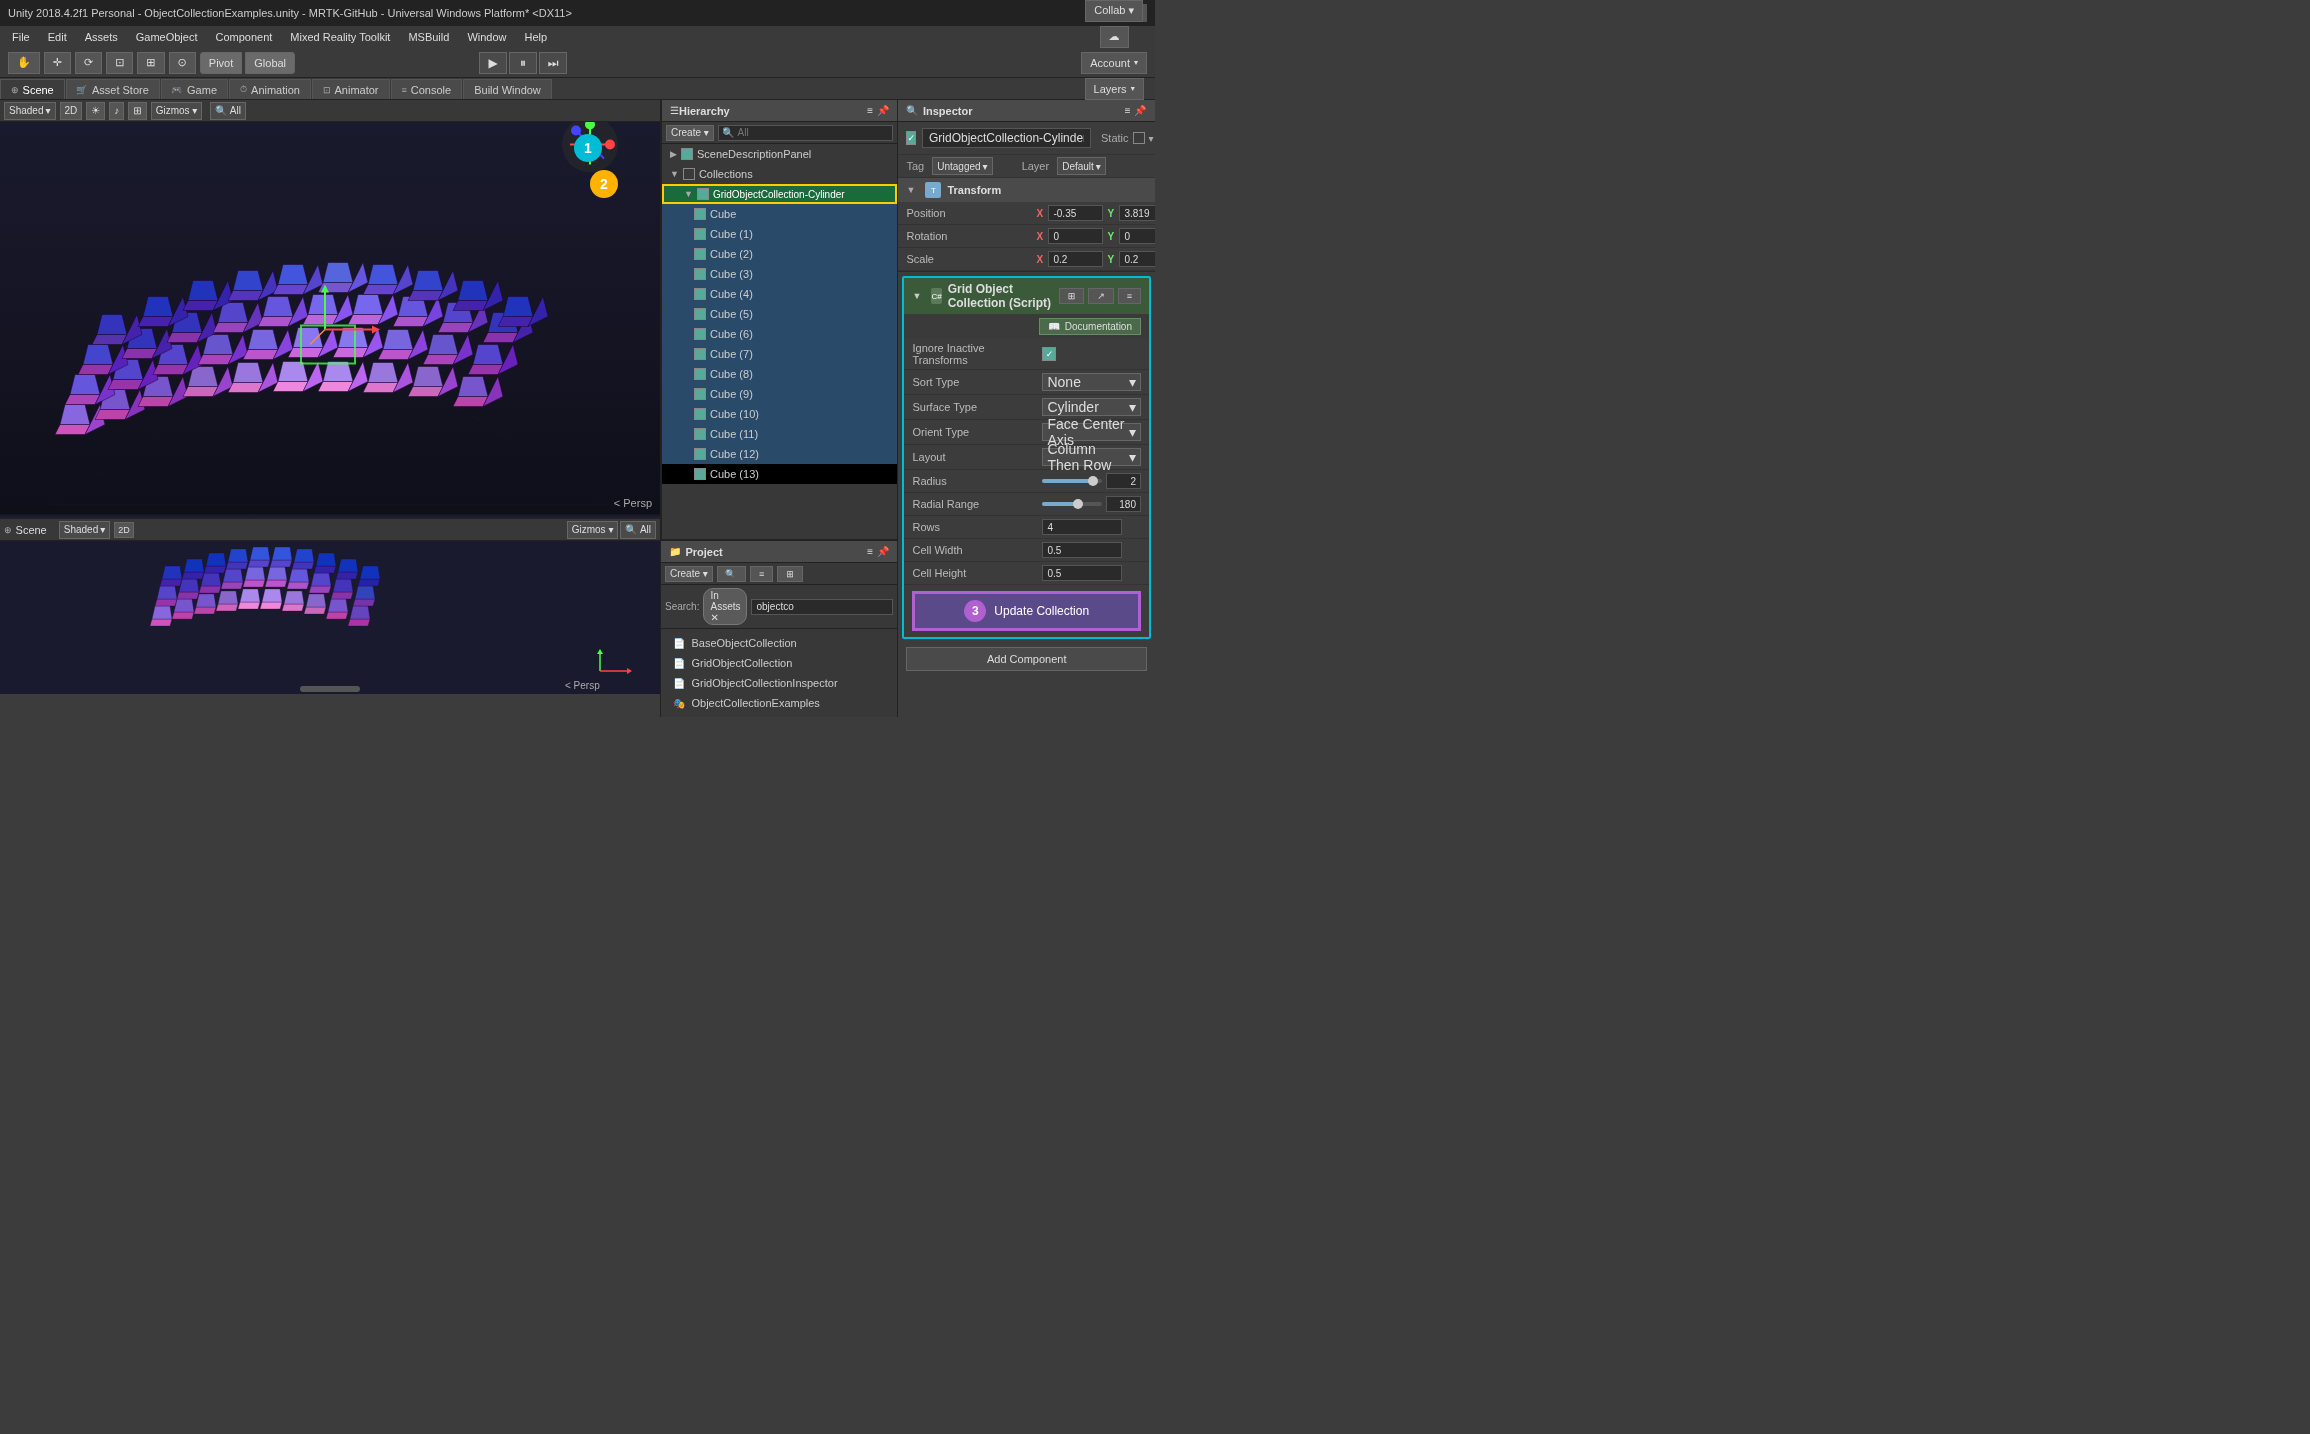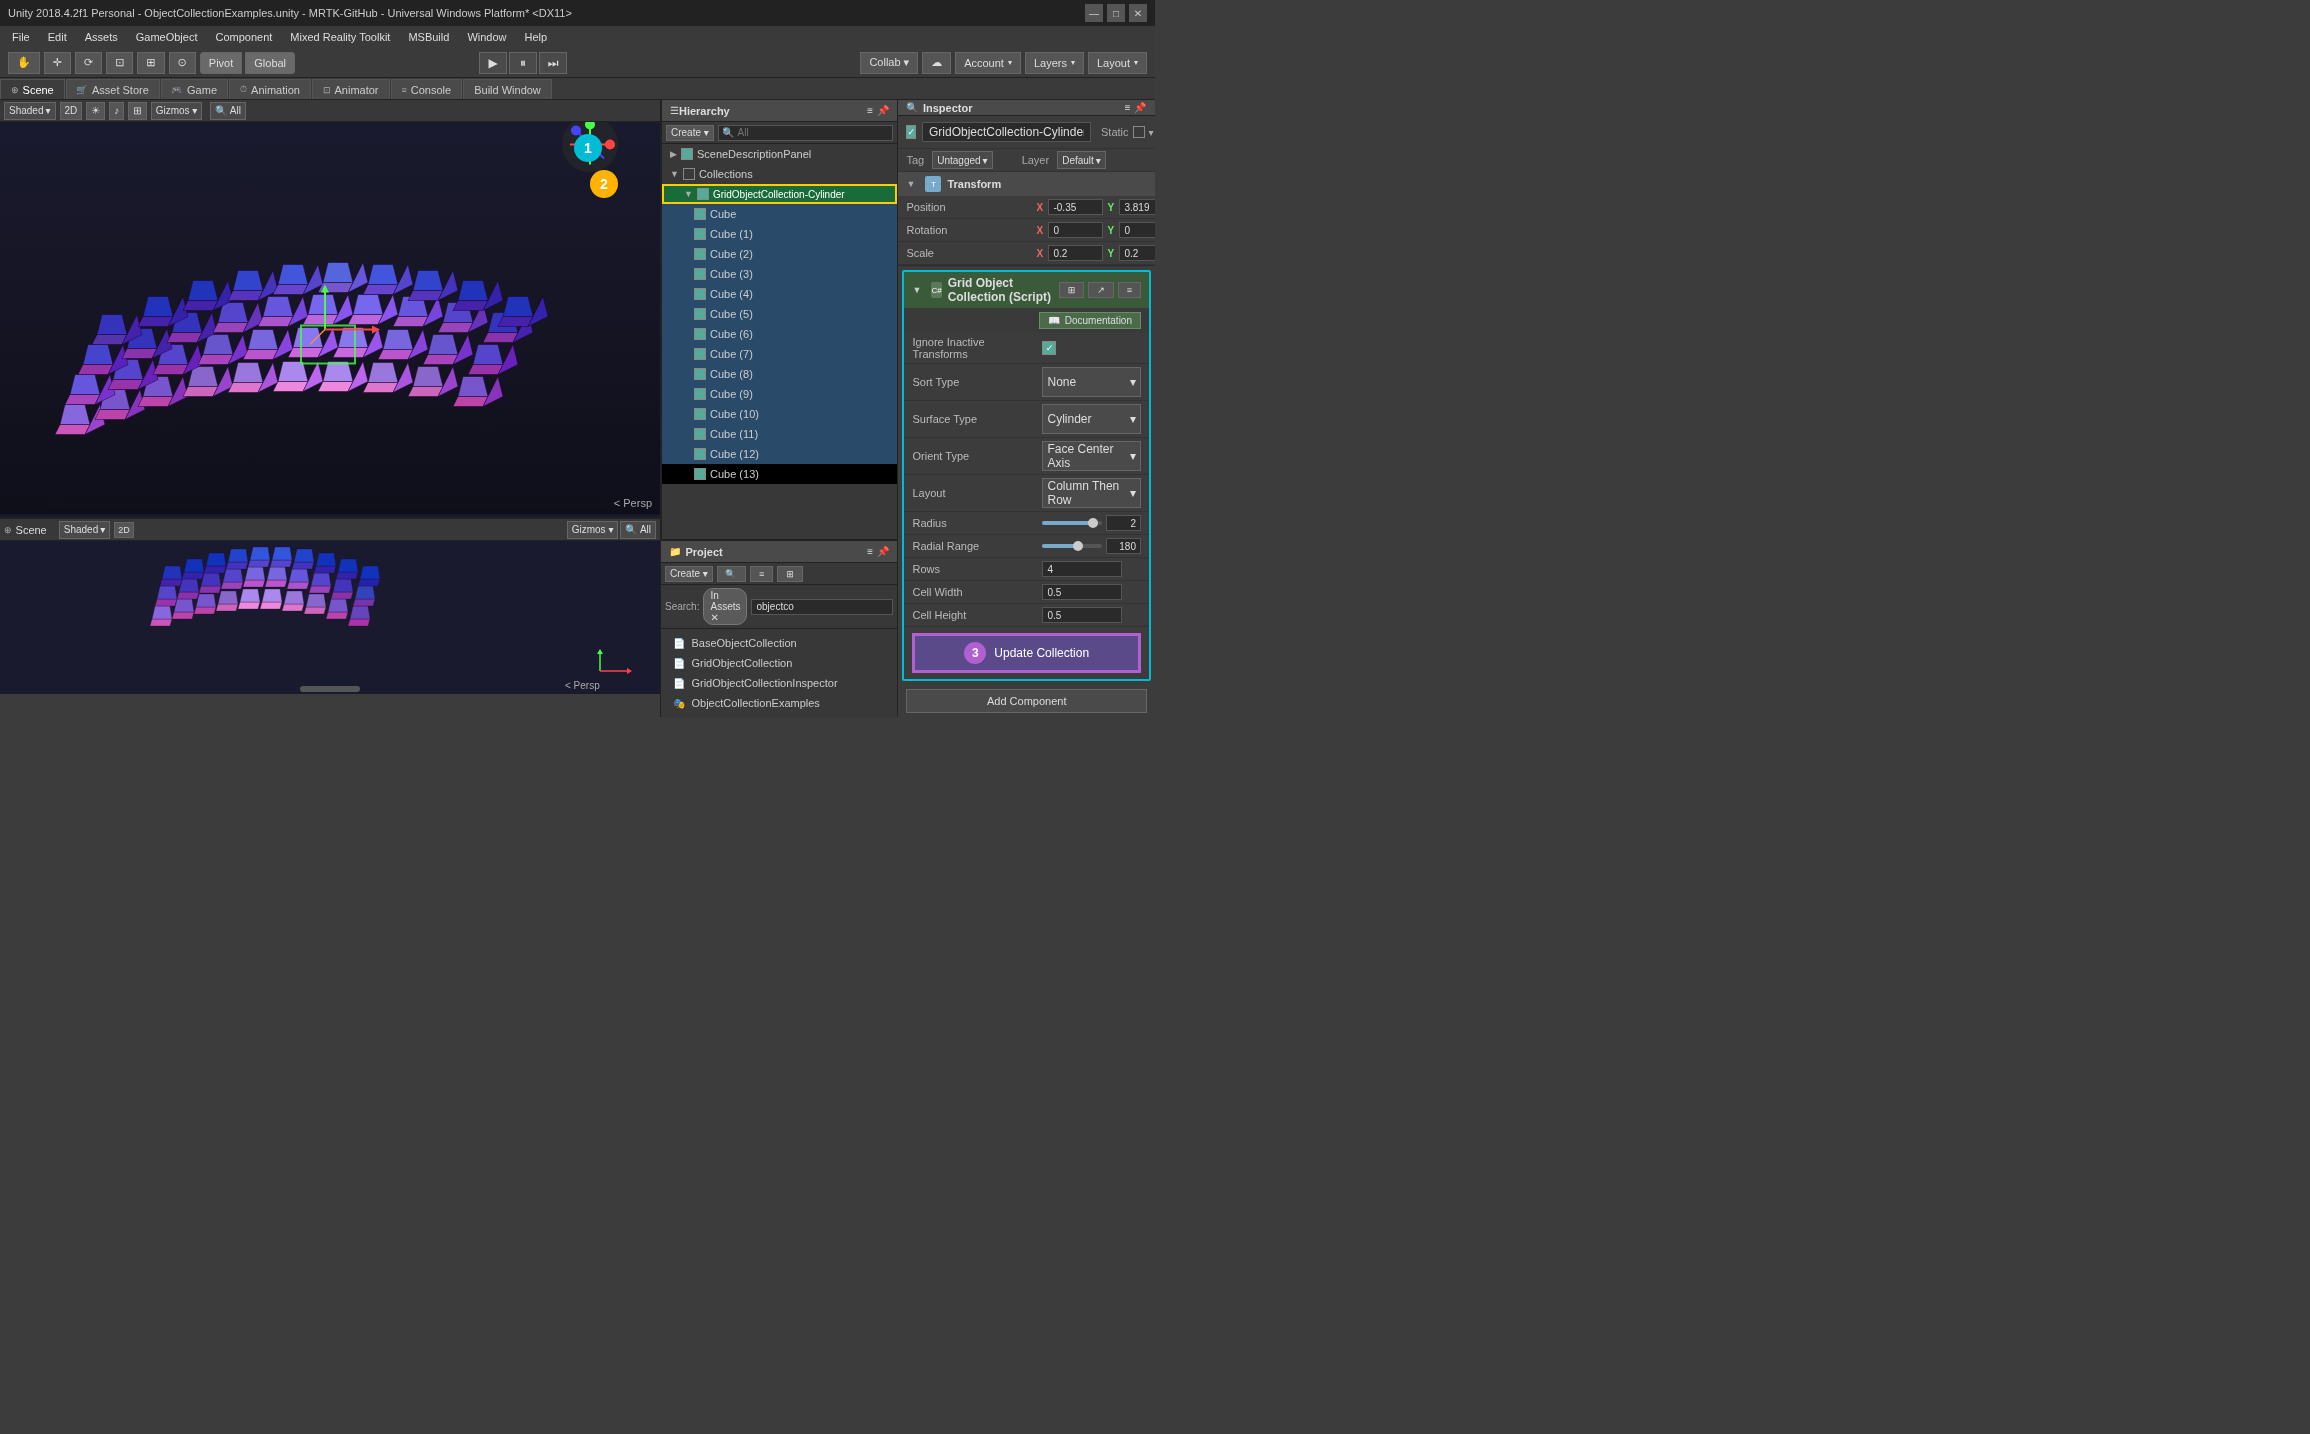--- a/index.html
+++ b/index.html
@@ -409,22 +409,22 @@
       font-size: 10px;
       cursor: pointer;
       display: flex; align-items: center; gap: 4px;
     }
 
     .dropdown-field {
       background: #4a4a4a;
       border: 1px solid #666;
       color: #ddd;
       padding: 1px 4px;
-      font-size: 12px;
-      height: 30px;
+      font-size: 14px;
+      height: 18px;
       flex: 1;
       display: flex; align-items: center; justify-content: space-between;
       cursor: pointer;
     }
 
     
     .slider-container {
       display: flex;
       align-items: center;
       flex: 1;
@@ -551,21 +551,21 @@
     <button class="tool-btn active">Pivot</button>
     <button class="tool-btn active">Global</button>
   </div>
 
   <div class="play-controls" style="margin-left: 180px;">
     <button class="play-btn">▶</button>
     <button class="play-btn">⏸</button>
     <button class="play-btn">⏭</button>
   </div>
 
-  <div style="display:flex; gap:4px; margin-left: auto; align-items:center;">
+  <div style="display:flex; gap:4px; margin-left: auto; align-items:center;flex-direction:column;">
     <button class="collab-btn">
       <span>Collab ▾</span>
     </button>
     <button class="collab-btn">
       <span>☁</span>
     </button>
     <button class="account-btn">
       <span>Account</span>
       <span class="dropdown-arrow">▾</span>
     </button>

